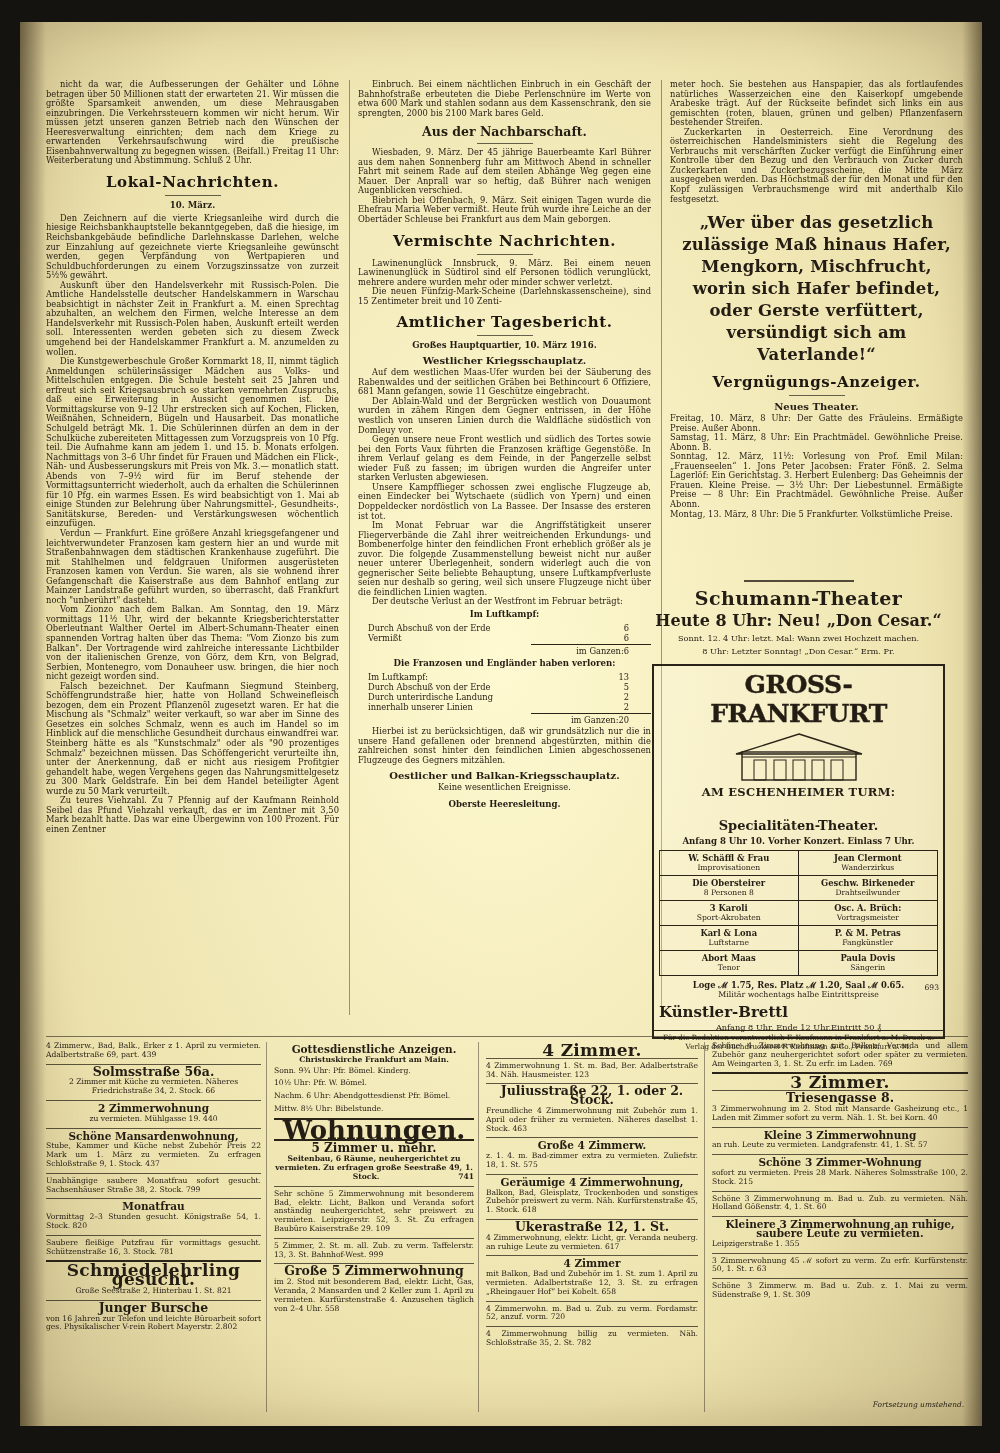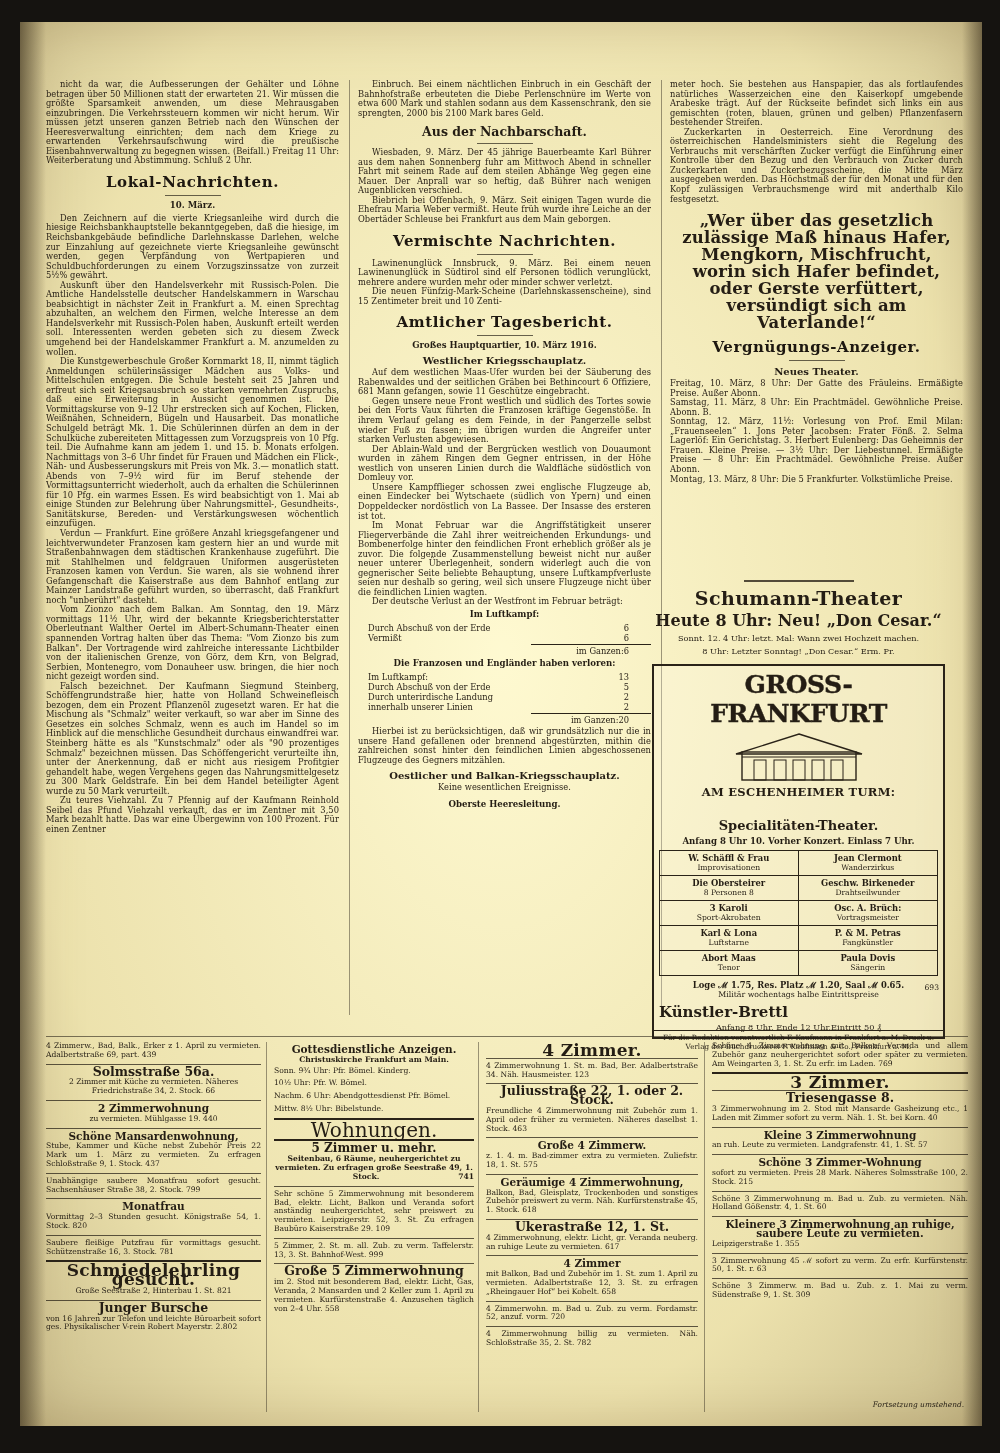--- a/index.html
+++ b/index.html
@@ -26,21 +26,21 @@
       color:#2a2218;}
   p.noind{text-indent:0;}
   .hd{font-family:"DejaVu Serif",serif;font-weight:bold;text-align:center;
       font-size:15px;margin:7px 0 4px;letter-spacing:.6px;color:#1d1710;}
   .hd2{font-weight:bold;text-align:center;font-size:12.5px;margin:6px 0 3px;}
   .hd3{font-weight:bold;text-align:center;font-size:10px;margin:5px 0 2px;}
   .dateline{text-align:center;font-size:8.6px;margin:2px 0 4px;font-weight:bold;}
   .sep{width:56px;height:1px;background:#2a2318;margin:4px auto;opacity:.7;}
   .sepw{width:110px;height:2px;background:#2a2318;margin:5px auto;opacity:.8;}
 
-  .motto{font-weight:bold;font-size:16.5px;line-height:17px;text-align:center;
+  .motto{font-weight:bold;font-size:16.5px;line-height:22px;text-align:center;
          margin:8px 2px 6px;letter-spacing:.2px;font-family:"DejaVu Serif",serif;}
 
   
   .numline{display:flex;justify-content:space-between;font-size:8.3px;line-height:10px;}
   .numline .lbl{padding-left:10px;}
   .numline .val{padding-right:22px;}
   .uline{border-top:1px solid #2a2318;width:120px;margin:1px 0 1px auto;}
 
   
   .adbox{position:absolute;left:624px;top:545px;width:293px;}
@@ -120,22 +120,22 @@
        <p class="t">Biebrich bei Offenbach, 9. März. Seit einigen Tagen wurde die Ehefrau Maria Weber vermißt. Heute früh wurde ihre Leiche an der Obertäder Schleuse bei Frankfurt aus dem Main geborgen.</p>
        <div class="hd">Vermischte Nachrichten.</div>
        <div class="sep"></div>
        <p class="t">Lawinenunglück Innsbruck, 9. März. Bei einem neuen Lawinenunglück in Südtirol sind elf Personen tödlich verunglückt, mehrere andere wurden mehr oder minder schwer verletzt.</p>
        <p class="t">Die neuen Fünfzig-Mark-Scheine (Darlehnskassenscheine), sind 15 Zentimeter breit und 10 Zenti-</p>
        <div class="hd">Amtlicher Tagesbericht.</div>
        <div class="sep"></div>
        <div class="dateline">Großes Hauptquartier, 10. März 1916.</div>
        <div class="hd3">Westlicher Kriegsschauplatz.</div>
        <p class="t">Auf dem westlichen Maas-Ufer wurden bei der Säuberung des Rabenwaldes und der seitlichen Gräben bei Bethincourt 6 Offiziere, 681 Mann gefangen, sowie 11 Geschütze eingebracht.</p>
+       <p class="t">Der Ablain-Wald und der Bergrücken westlich von Douaumont wurden in zähem Ringen dem Gegner entrissen, in der Höhe westlich von unseren Linien durch die Waldfläche südöstlich von Domleuy vor.</p>
        <p class="t">Gegen unsere neue Front westlich und südlich des Tortes sowie bei den Forts Vaux führten die Franzosen kräftige Gegenstöße. In ihrem Verlauf gelang es dem Feinde, in der Pangerzelle selbst wieder Fuß zu fassen; im übrigen wurden die Angreifer unter starken Verlusten abgewiesen.</p>
-       <p class="t">Der Ablain-Wald und der Bergrücken westlich von Douaumont wurden in zähem Ringen dem Gegner entrissen, in der Höhe westlich von unseren Linien durch die Waldfläche südöstlich von Domleuy vor.</p>
        <p class="t">Unsere Kampfflieger schossen zwei englische Flugzeuge ab, einen Eindecker bei Wytschaete (südlich von Ypern) und einen Doppeldecker nordöstlich von La Bassee. Der Insasse des ersteren ist tot.</p>
        <p class="t">Im Monat Februar war die Angriffstätigkeit unserer Fliegerverbände die Zahl ihrer weitreichenden Erkundungs- und Bombenerfolge hinter den feindlichen Front erheblich größer als je zuvor. Die folgende Zusammenstellung beweist nicht nur außer neuer unterer Überlegenheit, sondern widerlegt auch die von gegnerischer Seite beliebte Behauptung, unsere Luftkampfverluste seien nur deshalb so gering, weil sich unsere Flugzeuge nicht über die feindlichen Linien wagten.</p>
        <p class="t">Der deutsche Verlust an der Westfront im Februar beträgt:</p>
 
        <div style="margin:2px 0 2px;">
          <div class="dateline">Im Luftkampf:</div>
          <div class="numline">
            <span class="lbl">Durch Abschuß von der Erde</span>
            <span class="val">6</span>
          </div>
@@ -272,21 +272,21 @@
      </div>
 
      <div class="bcol b2">
        <div class="adh">Gottesdienstliche Anzeigen.</div>
        <div class="ctr" style="font-weight:bold">Christuskirche Frankfurt am Main.</div>
        <div class="ad" style="margin-top:2px">Sonn. 9¾ Uhr: Pfr. Bömel. Kinderg.</div>
        <div class="ad">10½ Uhr: Pfr. W. Bömel.</div>
        <div class="ad">Nachm. 6 Uhr: Abendgottesdienst Pfr. Bömel.</div>
        <div class="ad">Mittw. 8½ Uhr: Bibelstunde.</div>
        <div class="adrule2"></div>
-       <div style="font-weight:normal;text-align:center;font-size:20px;margin:6px 0 4px">Wohnungen.</div>
+       <div style="font-weight:bold;text-align:center;font-size:26px;margin:6px 0 4px">Wohnungen.</div>
        <div class="adrule2"></div>
        <div style="font-weight:bold;text-align:center;font-size:12px;margin:2px 0 3px">5 Zimmer u. mehr.</div>
        <div class="ad ctr" style="font-weight:bold">
          <span>Seitenbau, 6 Räume, neuhergerichtet zu vermieten. Zu erfragen große Seestraße 49, 1. Stock.</span>
          <span class="num">741</span>
        </div>
        <div class="adrule"></div>
        <div class="ad">Sehr schöne 5 Zimmerwohnung mit besonderem Bad, elektr. Licht, Balkon und Veranda sofort anständig neuhergerichtet, sehr preiswert zu vermieten. Leipzigerstr. 52, 3. St. Zu erfragen Baubüro Kaiserstraße 29.   109</div>
        <div class="adrule"></div>
        <div class="ad">5 Zimmer, 2. St. m. all. Zub. zu verm. Taffelerstr. 13, 3. St. Bahnhof-West.  999</div>

